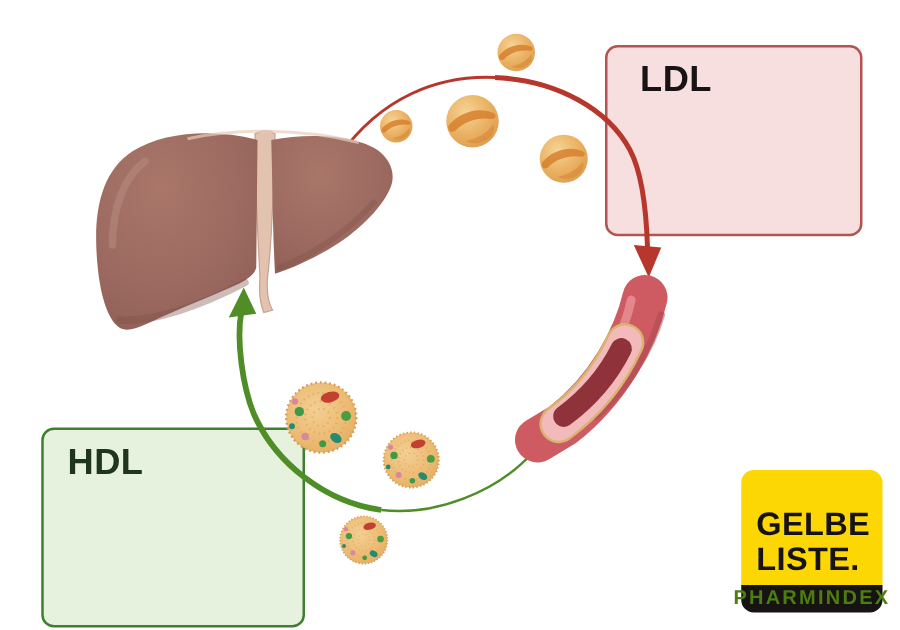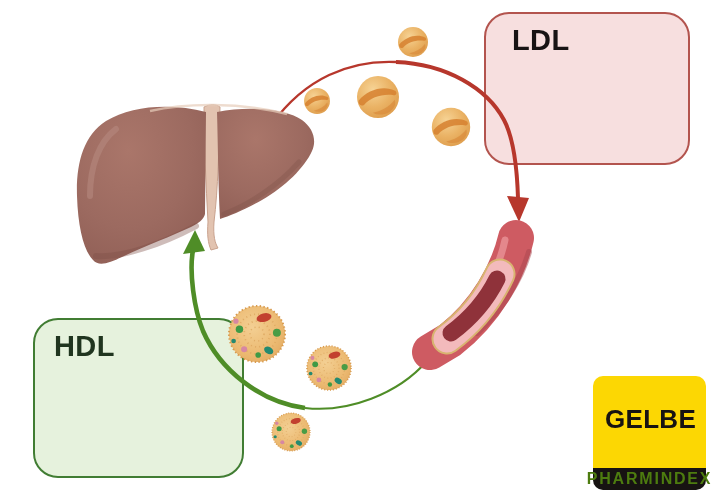--- a/index.html
+++ b/index.html
@@ -1,20 +1,20 @@
 <!DOCTYPE html>
 <html style="--ldl-bg: #f7dfdf; --ldl-accent: #b3544e; --hdl-bg: #e6f2dd; --hdl-accent: #417d33; --arrow-red: #b7372c; --arrow-green: #4f8d27; --liver-color: #9c6a60; --vessel-color: #ce5b62; --particle-color: #eab264; --logo-yellow: #fcd703; --logo-black: #171312;"><head>
 <meta charset="utf-8">
 <style>
   html,body{margin:0;padding:0;background:#ffffff;}
   .stage{position:relative;width:720px;height:504px;overflow:hidden;background:#ffffff;
          font-family:"Liberation Sans",sans-serif;}
   .art{position:absolute;left:0;top:0;width:720px;height:504px;pointer-events:none;}
 
-  .card{position:absolute;box-sizing:border-box;border-radius:25px;}
+  .card{position:absolute;box-sizing:border-box;border-radius:10px;margin-top:24px;}
   .card.ldl{left:484px;top:12px;width:206px;height:153px;
             background:var(--ldl-bg,#f7dfdf);border:2px solid var(--ldl-accent,#b3544e);
             padding:12px 8px 8px 26px;}
   .card.hdl{left:33px;top:318px;width:211px;height:160px;
             background:var(--hdl-bg,#e6f2dd);border:2px solid var(--hdl-accent,#417d33);
             padding:12px 4px 6px 19px;}
   .card-title{font-size:29px;font-weight:800;line-height:1.02;color:#181314;letter-spacing:.4px;}
   .card.hdl .card-title{color:#20351f;}
   .card-subtitle{font-style:italic;font-size:14.5px;color:#1d1d1b;margin-top:2px;}
   .card-body{font-size:13.5px;line-height:1.26;color:#242422;margin-top:7px;white-space:pre-line;}
@@ -36,20 +36,21 @@
     <div class="card-title">LDL</div>
   </div>
 
   <div class="card hdl">
     <div class="card-title">HDL</div>
   </div>
 
   <div class="logo">
     <div class="logo-yellow">
       <div>GELBE</div>
+      <div>LISTE.</div>
     </div>
     <div class="logo-bar">PHARMINDEX</div>
   </div>
 
   <svg class="art" viewBox="0 0 720 504" aria-hidden="true">
     <defs>
       <radialGradient id="gLdl" cx="38%" cy="32%" r="78%">
         <stop offset="0%" stop-color="#f6d395"></stop>
         <stop offset="55%" stop-color="#eab264"></stop>
         <stop offset="100%" stop-color="#dd9b4b"></stop>

